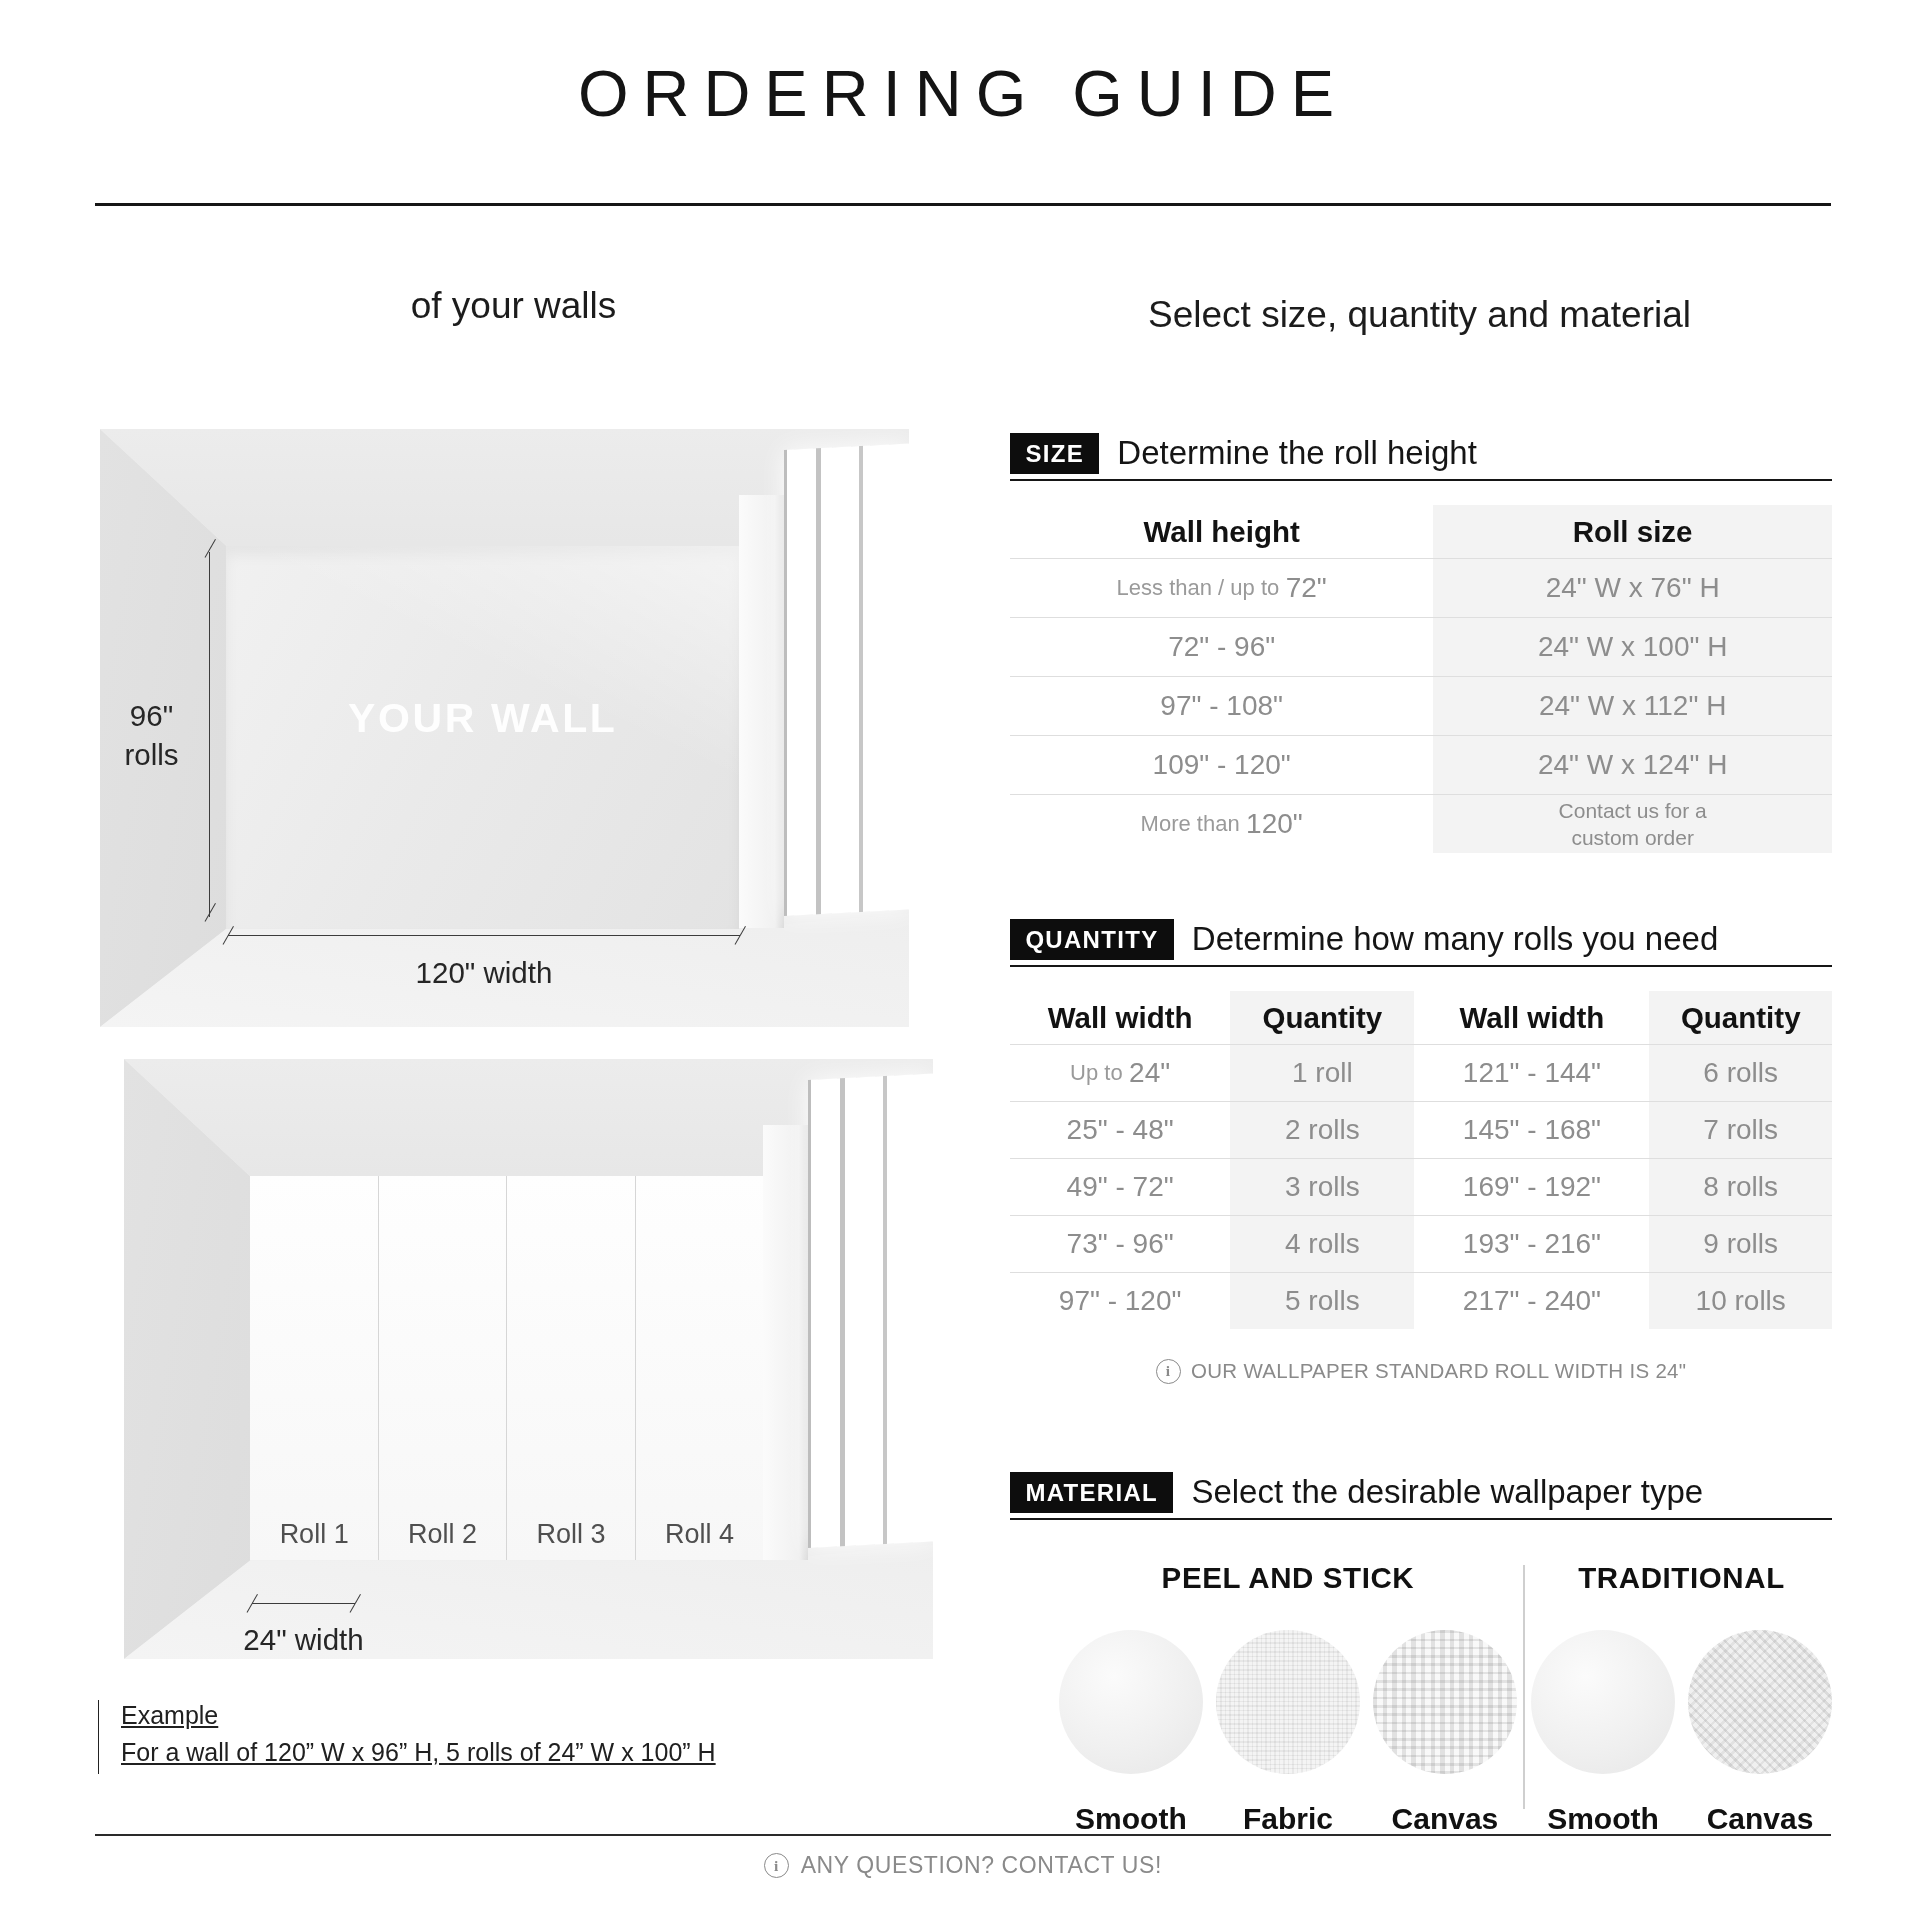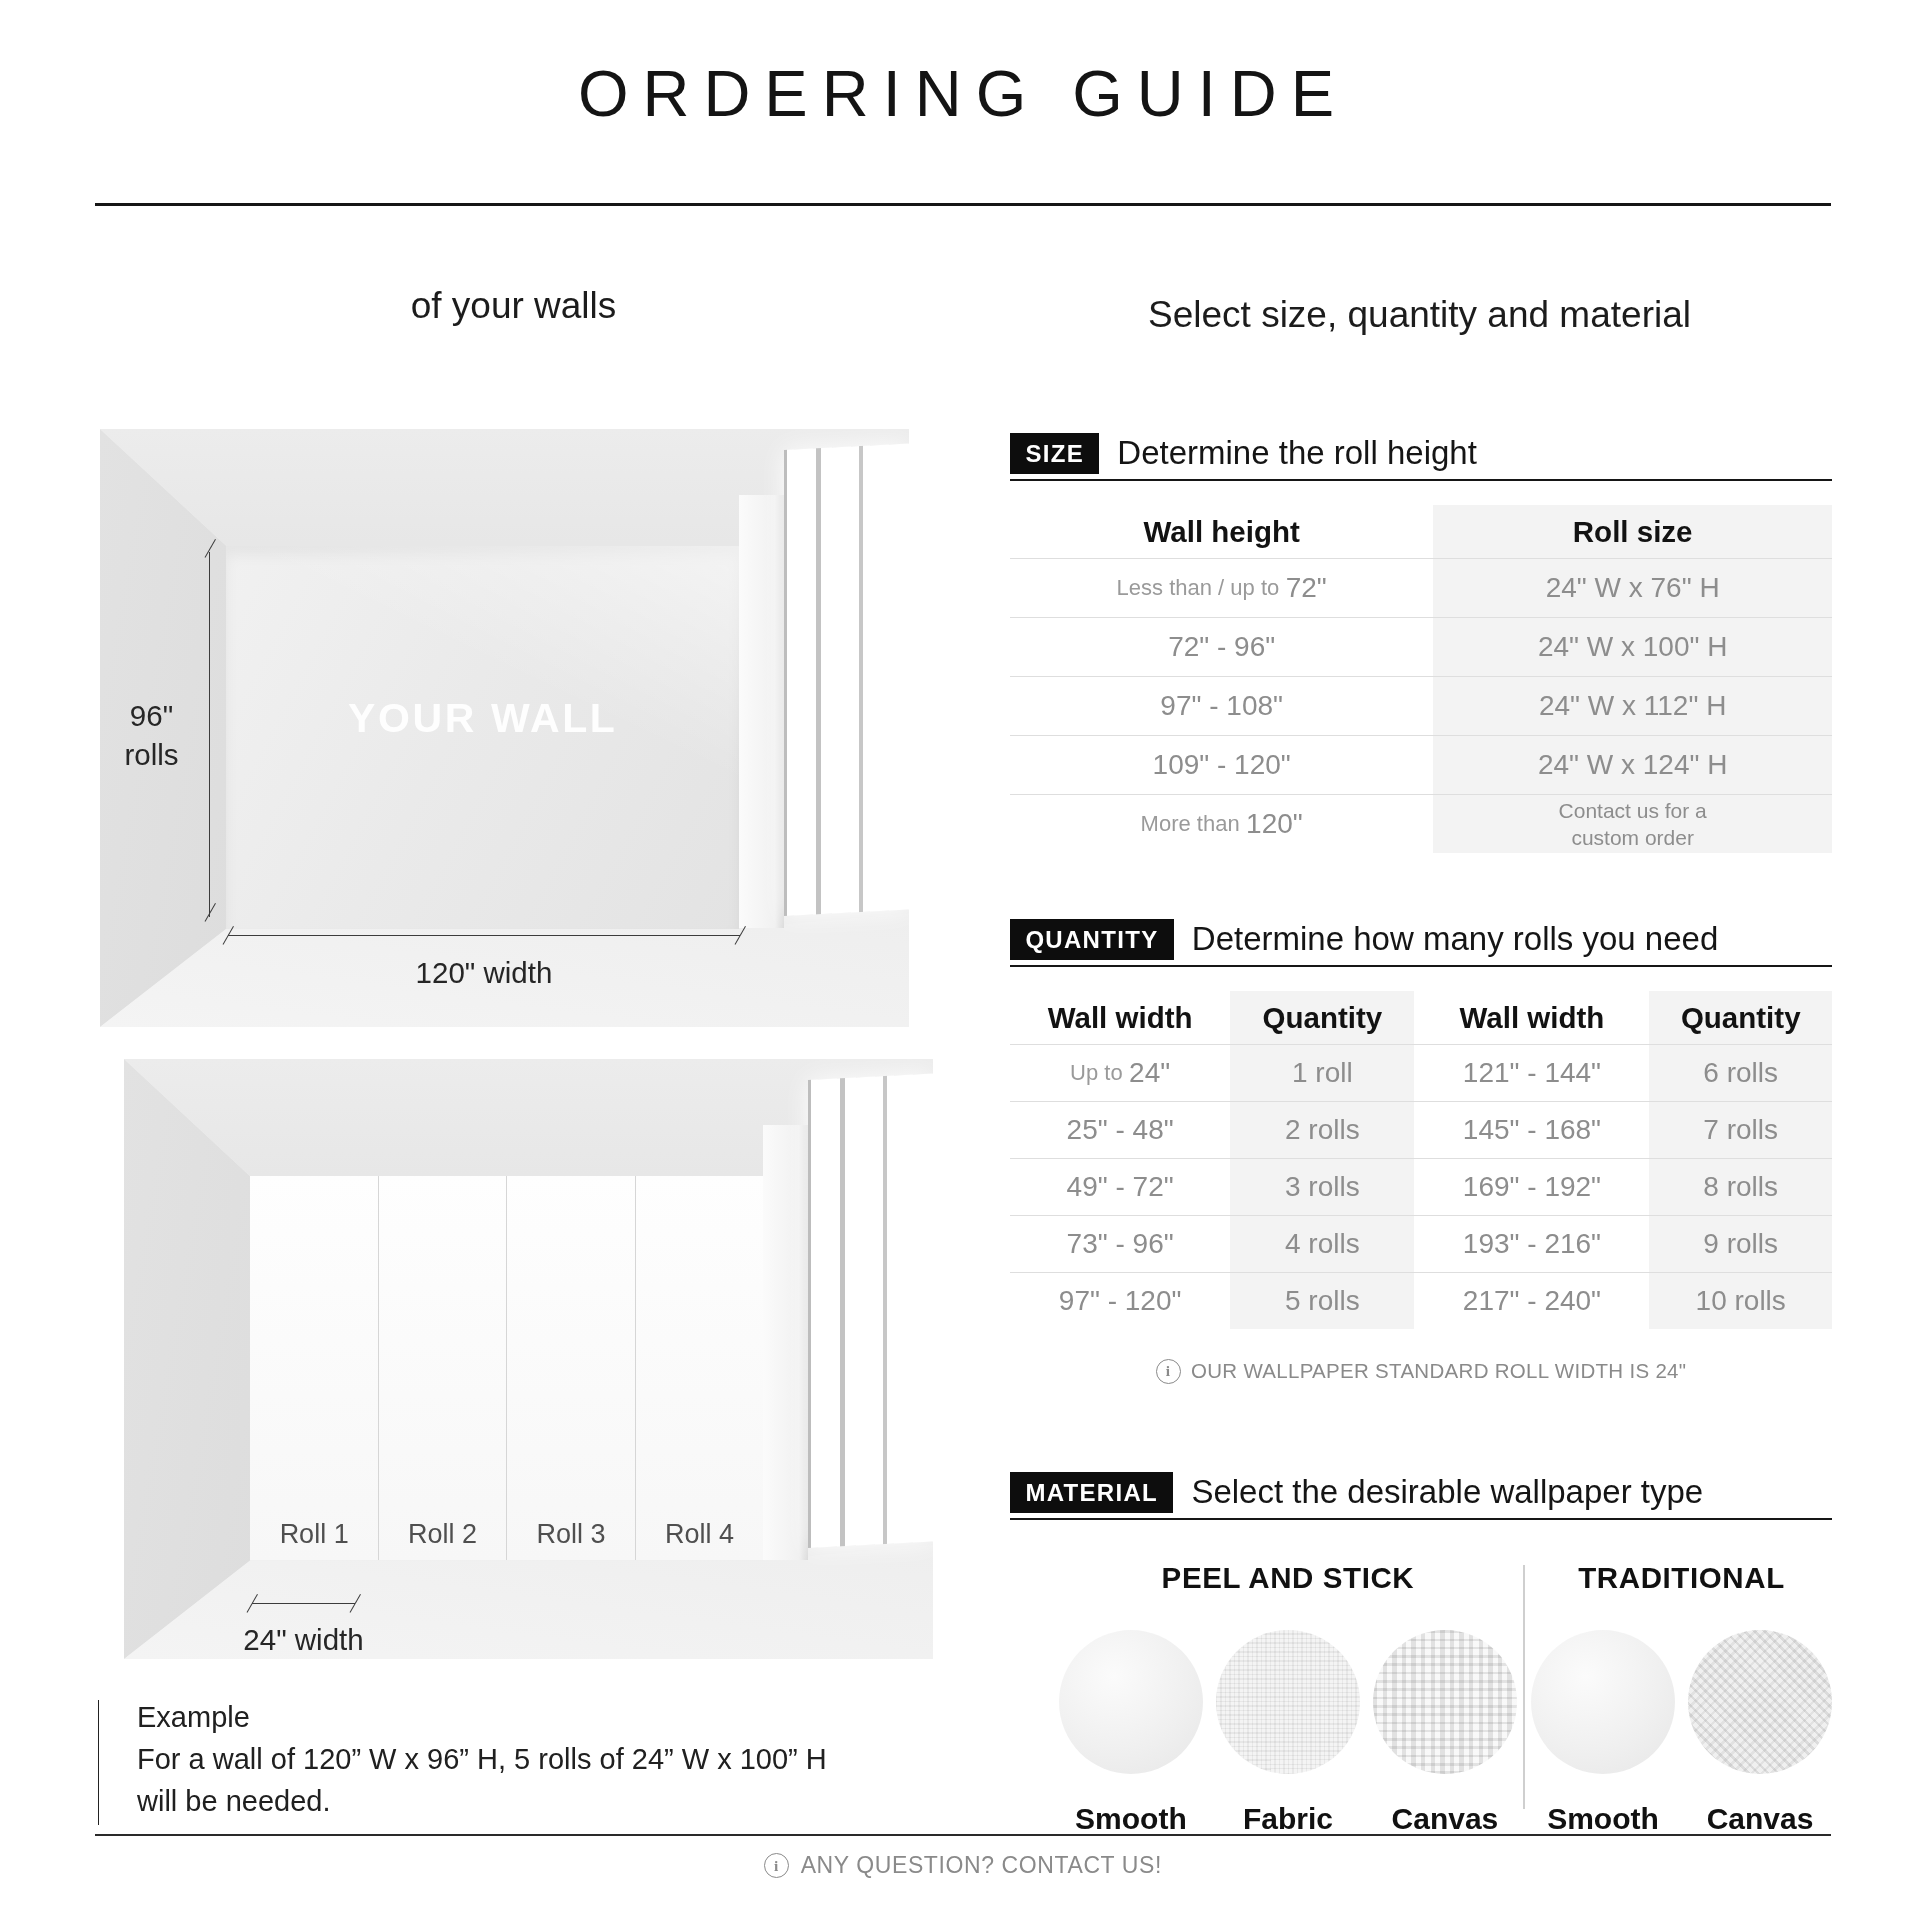--- a/index.html
+++ b/index.html
@@ -75,21 +75,21 @@
   }
   .roll-panel:last-child{border-right:none;}
   .roll-panel .roll-label{
     position:absolute;bottom:10.3px;left:0;width:100%;text-align:center;
     font-size:27px;color:#4f4f4f;
   }
 
   
   .example{
     top:1700px;left:98px;width:770px;border-left:1.9px solid #222;
-    padding-left:38px;font-size:29px;line-height:1.22;color:#202020;
+    padding-left:22px;font-size:25px;line-height:1.22;color:#202020;text-decoration:underline;
   }
   .example .ex-line{margin-bottom:6.4px;}
 
   
   .section{left:1010px;width:822px;}
   .sec-head{display:flex;align-items:center;gap:18px;border-bottom:2.6px solid #161616;padding-bottom:5.1px;}
   .badge{
     background:#0d0d0d;color:#ffffff;font-size:24px;font-weight:700;
     letter-spacing:1.3px;padding:9px 15.4px 7.7px;line-height:1;flex:0 0 auto;
   }
@@ -225,21 +225,20 @@
 
   <div class="abs dim-line" style="left:128px;top:544px;width:103px;height:1.3px;"></div>
   <div class="dim-tick" style="left:118px;top:544px;transform:rotate(-60deg);"></div>
   <div class="dim-tick" style="left:221px;top:544px;transform:rotate(-60deg);"></div>
   <div class="abs dim-label" style="left:83px;top:562px;width:193px;">24" width</div>
 </div>
 
 <div class="abs example">
   <div class="ex-line">Example</div>
   <div class="ex-line">For a wall of 120” W x 96” H, 5 rolls of 24” W x 100” H</div>
-  <div class="ex-line">will be needed.</div>
 </div>
 
 <div class="abs col-heading right-heading">Select size, quantity and material</div>
 
 <div class="abs section" style="top:433px;">
   <div class="sec-head">
     <span class="badge">SIZE</span>
     <span class="sec-title">Determine the roll height</span>
   </div>
 

